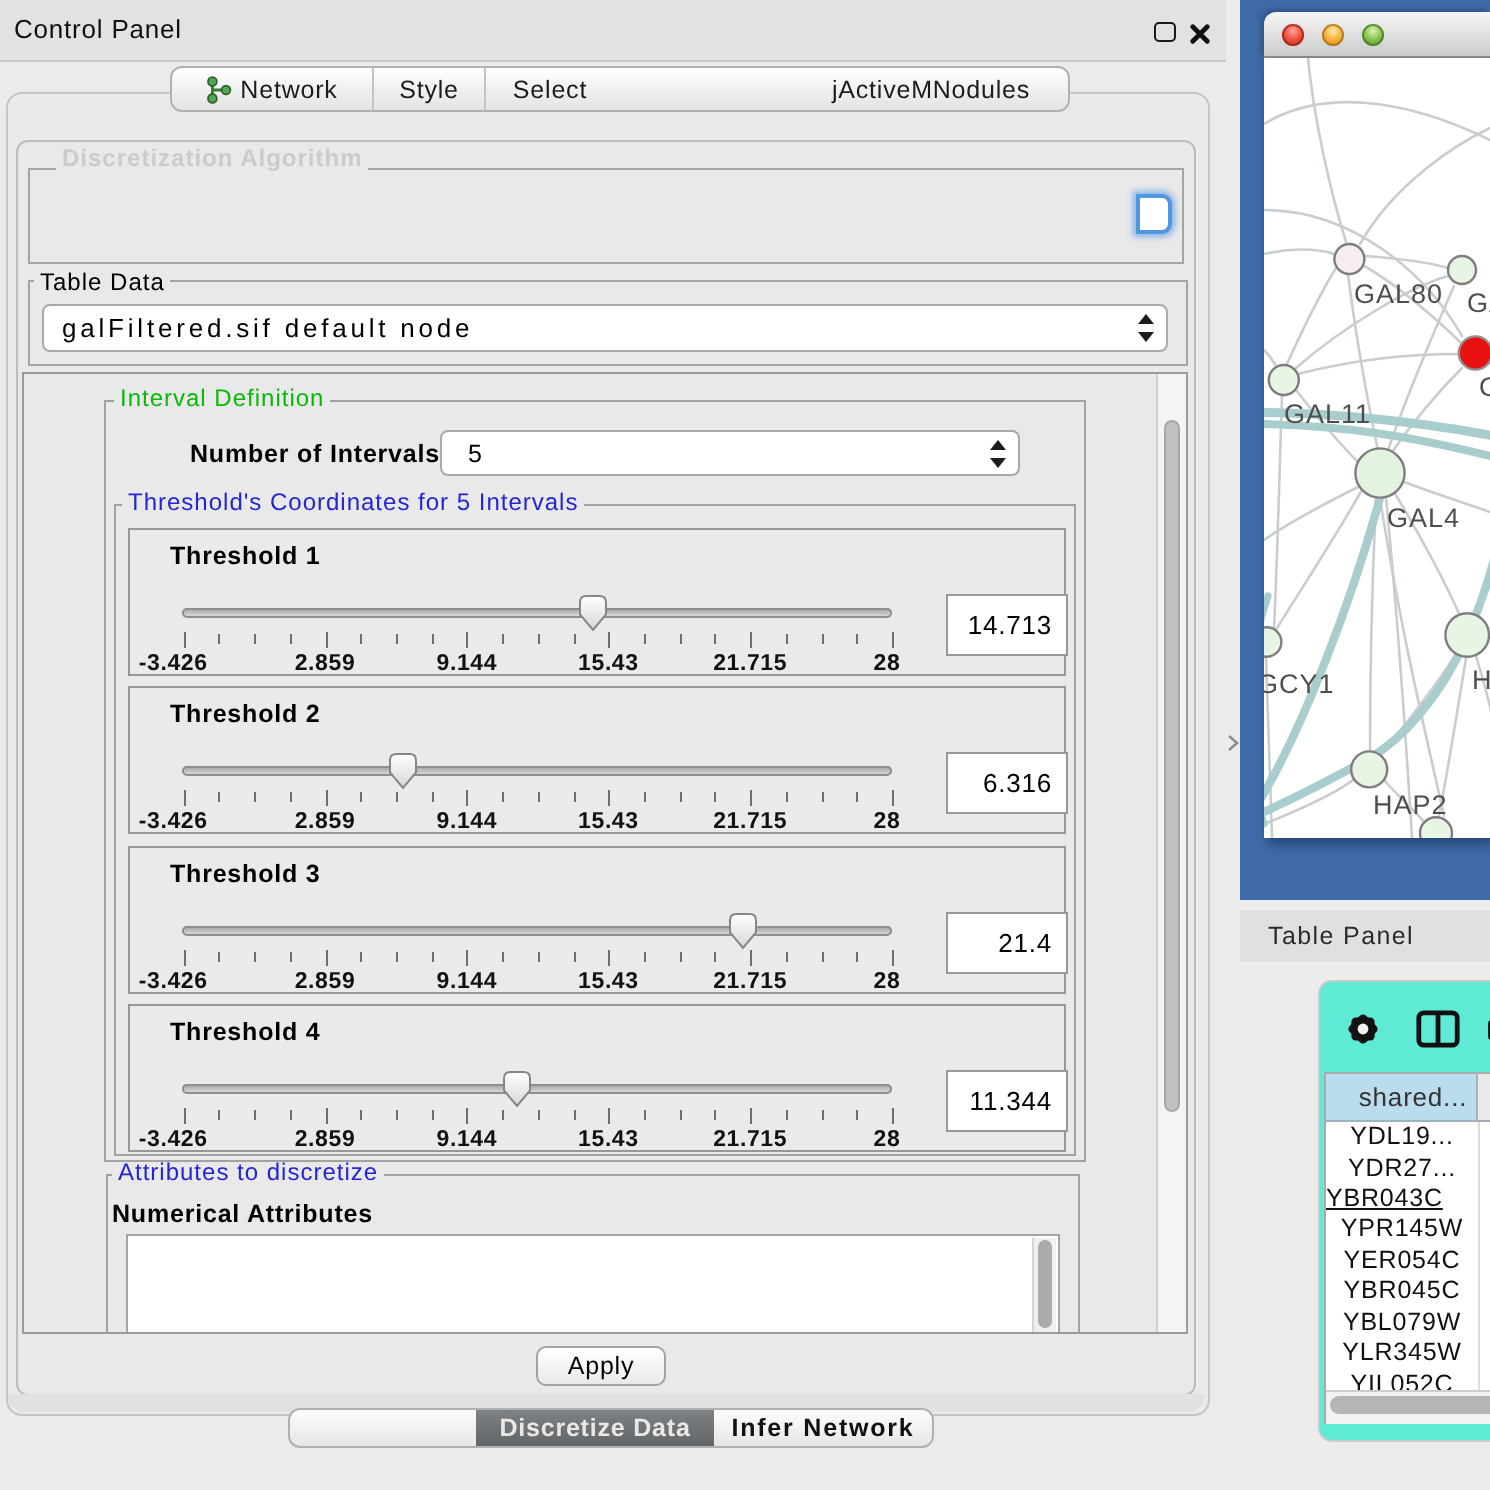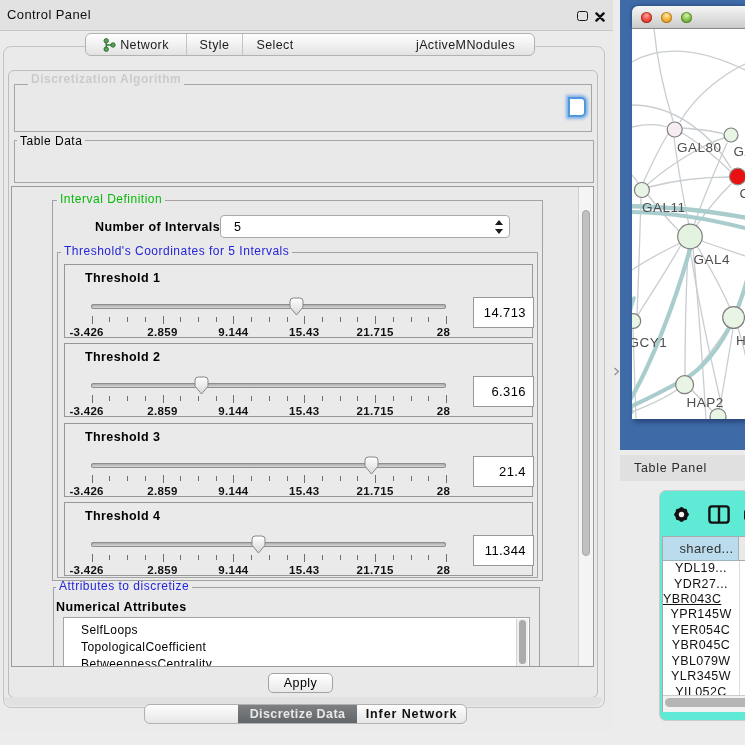--- a/index.html
+++ b/index.html
@@ -69,20 +69,27 @@
     </div>
 
     <div class="abs" style="left:14px;top:84px;width:576px;height:46px;border:1px solid #a5a5a5;"></div>
     <div class="gtitle" style="left:28px;top:74px;color:#cbcbcb;font-weight:bold;">Discretization Algorithm</div>
 
     <div class="abs" style="left:568px;top:97px;width:14px;height:16px;background:#fff;border:2.5px solid #4f97df;
          border-radius:0 5px 5px 0;box-shadow:0 0 3px 1.5px rgba(100,160,230,.75);"></div>
 
     <div class="abs" style="left:14px;top:140px;width:578px;height:41px;border:1px solid #a5a5a5;"></div>
     <div class="gtitle" style="left:17px;top:136px;color:#000;">Table Data</div>
+    <div class="combo" style="left:21px;top:152px;width:561px;height:22px;">
+      <span class="ctext" style="letter-spacing:1.9px;font-size:13px;">galFiltered.sif default node</span>
+      <span class="arrows">
+          <span class="up"></span>
+          <span class="dn"></span>
+        </span>
+    </div>
 
     <div class="abs" id="scrollpane" style="left:11px;top:186px;width:581px;height:479px;border:1px solid #9b9b9b;background:#e9e9e9;overflow:hidden;">
 
       <div class="abs" style="left:0;top:0;width:566px;height:479px;overflow:hidden;">
 
         <div class="abs" style="left:40px;top:13px;width:489px;height:379px;border:1px solid #a2a2a2;"></div>
         <div class="gtitle" style="left:45px;top:7px;color:#09b909;">Interval Definition</div>
 
         <div class="abs" style="left:83px;top:33px;font-size:12.5px;font-weight:bold;color:#000;">Number of Intervals</div>
         <div class="combo" style="left:208px;top:28px;width:288px;height:21px;">
@@ -259,21 +266,20 @@
     <path d="M1,4.2 Q1,1 4.2,1 L10.8,1 Q14,1 14,4.2 L14,10.2 L7.5,18 L1,10.2 Z" fill="url(#gt4)" stroke="#868686" stroke-width="1"></path>
   </svg>
   <div class="vbox">11.344</div>
 </div>
 
         <div class="abs" style="left:41px;top:400px;width:485px;height:110px;border:1px solid #a2a2a2;"></div>
         <div class="gtitle" style="left:44px;top:394px;color:#2424d8;">Attributes to discretize</div>
         <div class="abs" style="left:44px;top:413px;font-size:12.5px;font-weight:bold;color:#000;">Numerical Attributes</div>
         <div class="abs" style="left:51px;top:430px;width:465px;height:70px;background:#fff;border:1px solid #a5a5a5;
              font-size:12px;color:#000;">
-          <div style="padding:4px 0 0 17px;line-height:17px;">SelfLoops<br>TopologicalCoefficient<br>BetweennessCentrality</div>
           <div class="abs" style="right:1px;top:1px;width:11px;height:68px;background:#f0f0f0;border-left:1px solid #d4d4d4;">
             <div class="abs" style="left:1.5px;top:1px;width:7px;height:44px;background:#ababab;border-radius:4px;"></div>
           </div>
         </div>
       </div>
 
       <div class="abs" style="right:0;top:0;width:14px;height:479px;background:#f4f4f4;border-left:1px solid #cfcfcf;">
         <div class="abs" style="left:2.5px;top:23px;width:8px;height:346px;background:#c0c0c0;border:1px solid #a8a8a8;border-radius:5px;box-sizing:border-box;"></div>
       </div>
     </div>

